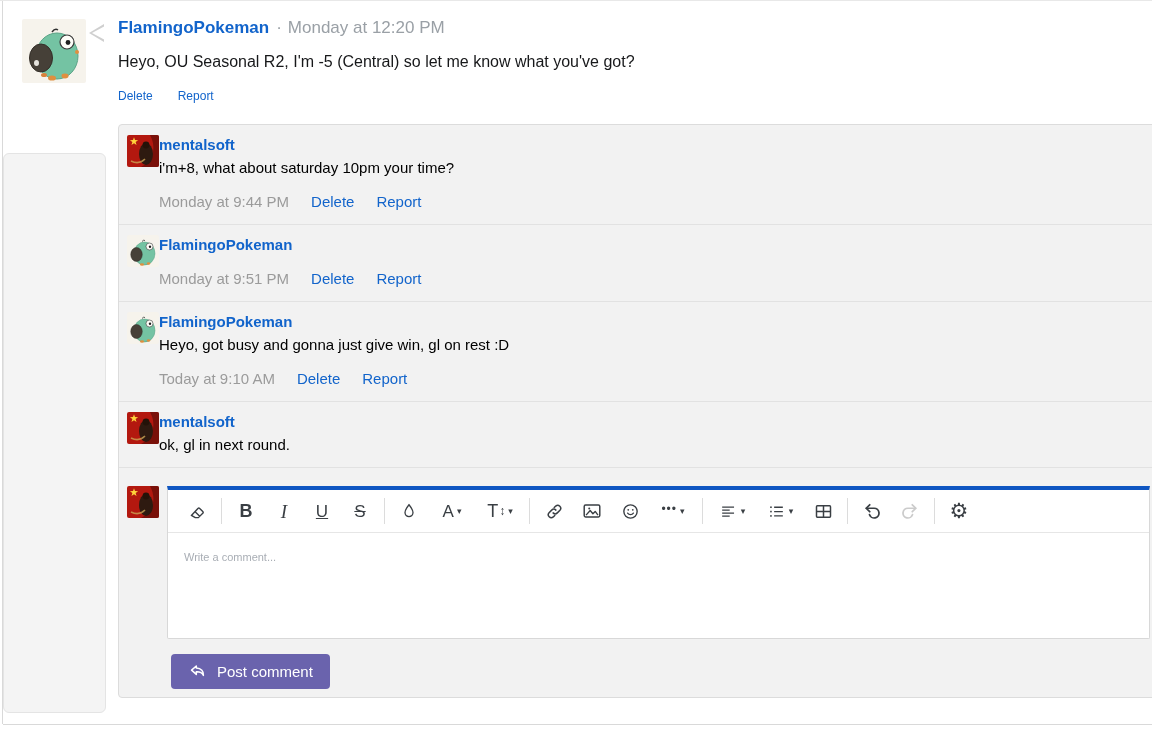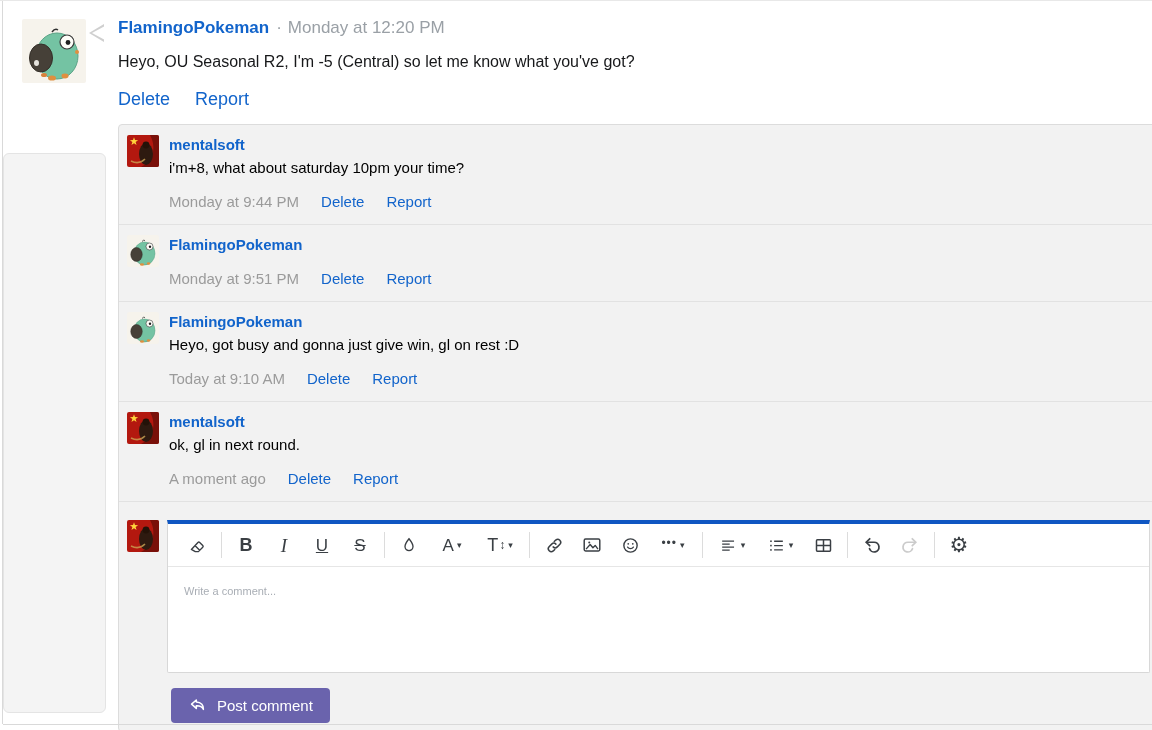--- a/index.html
+++ b/index.html
@@ -22,30 +22,30 @@
   .post-content{position:relative;margin-left:118px;padding-top:17px;}
   .speech-arrow-outer{position:absolute;left:-29px;top:23px;width:0;height:0;
     border-top:9px solid transparent;border-bottom:9px solid transparent;border-right:15px solid #cfcfcf;}
   .speech-arrow-inner{position:absolute;left:-26px;top:25px;width:0;height:0;
     border-top:7px solid transparent;border-bottom:7px solid transparent;border-right:13px solid #ffffff;}
   .post-header{font-size:17px;line-height:20px;}
   .post-author{color:#1264cb;font-weight:700;text-decoration:none;cursor:pointer;}
   .hdr-dot{color:#9aa0a6;margin:0 6px 0 7px;}
   .post-time{color:#9aa0a6;}
   .post-body{margin-top:13px;font-size:16px;line-height:21px;color:#17181a;}
-  .post-actions{margin-top:17px;font-size:18px;}
+  .post-actions{margin-top:17px;font-size:12px;}
   .post-actions a{color:#1264cb;text-decoration:none;cursor:pointer;margin-right:25px;}
 
   
   .comments{position:absolute;left:118px;top:123px;width:1041px;
     background:#f2f2f2;border:1px solid #dcdcdc;border-radius:4px;box-sizing:border-box;}
   .comment{display:flex;padding:10px 10px 13px 8px;border-bottom:1px solid #e2e2e2;}
   .c-avatar{width:32px;height:32px;flex:0 0 32px;display:block;cursor:pointer;}
   .c-avatar svg{display:block;border-radius:2px;}
-  .c-main{margin-left:10px;padding-top:1px;}
+  .c-main{padding-top:1px;}
   .c-author{color:#1264cb;font-weight:700;font-size:15px;line-height:18px;text-decoration:none;cursor:pointer;display:inline-block;}
   .c-body{margin-top:4px;font-size:15px;line-height:19px;color:#000000;}
   .c-meta{margin-top:16px;font-size:15px;line-height:18px;}
   .c-time{color:#9b9b9b;}
   .c-link{color:#1264cb;text-decoration:none;cursor:pointer;margin-left:22px;}
 
   
   .editor-row{display:flex;padding:18px 8px 8px 8px;}
   .editor-col{flex:1;margin-left:8px;min-width:0;}
   .editor-box{background:#ffffff;border:1px solid #d8d8d8;border-top:4px solid #0f56c2;
@@ -182,23 +182,20 @@
           <path d="M32 0 v32 H14 C26 26 30 13 23 0 Z" fill="#6f0f08" opacity="0.85"></path>
           <ellipse cx="19" cy="19" rx="7" ry="11" fill="#2e1a10"></ellipse>
           <circle cx="19" cy="10" r="3.4" fill="#241208"></circle>
           <path d="M4 26 Q12 30 18 24" stroke="#caa254" stroke-width="1.6" fill="none" opacity="0.8"></path>
           <polygon points="7,2.2 8,5.12 11.09,5.17 8.62,7.03 9.53,9.98 7,8.2 4.47,9.98 5.38,7.03 2.91,5.17 6,5.12" fill="#ffd43c"></polygon>
         </svg>
       </a>
       <div class="c-main">
         <a class="c-author">mentalsoft</a>
         <div class="c-body">ok, gl in next round.</div>
-        <div class="c-meta">
-          <span class="c-time">A moment ago</span><a class="c-link">Delete</a><a class="c-link">Report</a>
-        </div>
       </div>
     </div>
 
     <div class="editor-row">
       <a class="c-avatar">
         <svg width="32" height="32" viewBox="0 0 32 32">
           <rect width="32" height="32" fill="#b3180f"></rect>
           <path d="M32 0 v32 H14 C26 26 30 13 23 0 Z" fill="#6f0f08" opacity="0.85"></path>
           <ellipse cx="19" cy="19" rx="7" ry="11" fill="#2e1a10"></ellipse>
           <circle cx="19" cy="10" r="3.4" fill="#241208"></circle>

